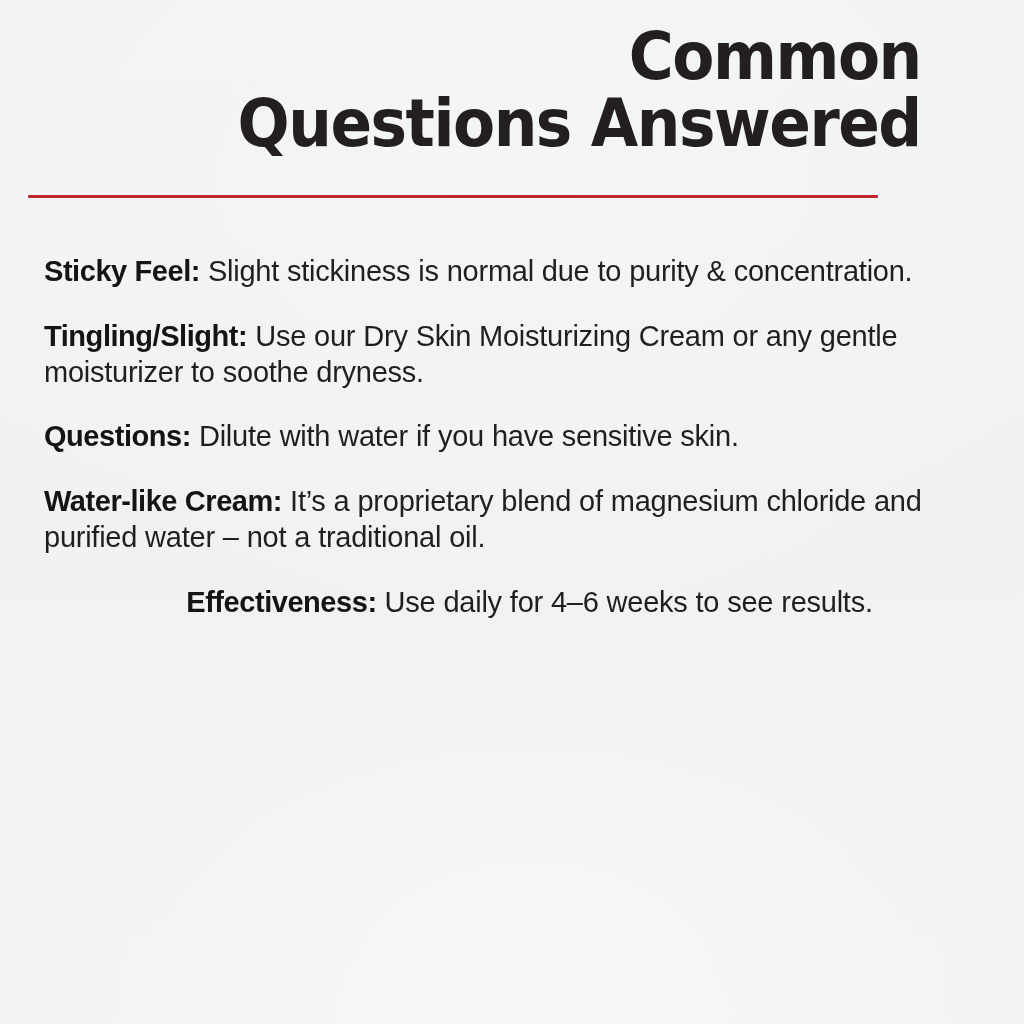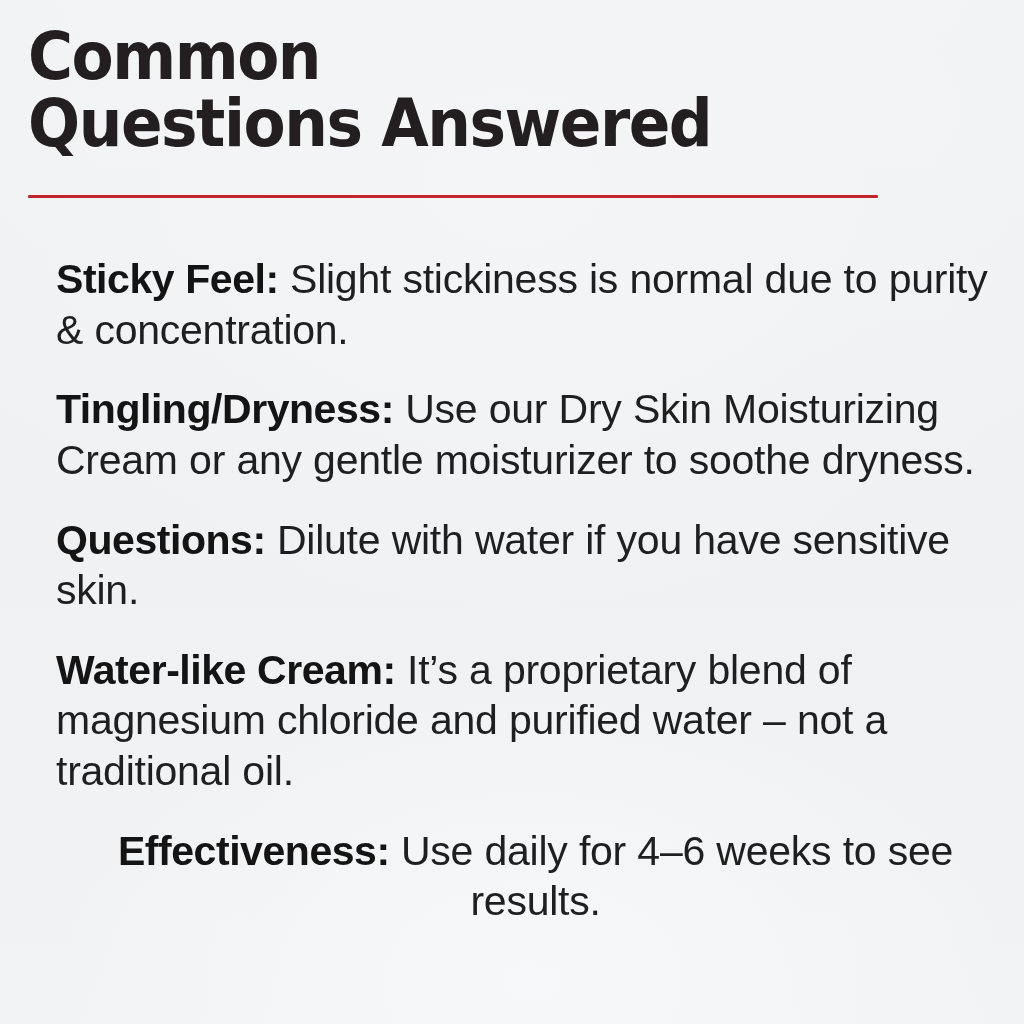--- a/index.html
+++ b/index.html
@@ -26,20 +26,21 @@
       linear-gradient(180deg, #f1f3f5 0%, #eff1f3 48%, #f2f3f5 100%);
     overflow: hidden;
   }
 
   
   #heading-block {
     position: absolute;
     left: 28px;
     top: 26px;
     width: 960px;
+    text-align: right;
   }
   .headline {
     display: block;
     font-family: "DejaVu Sans", "Liberation Sans", sans-serif;
     font-weight: 700;
     font-size: 66px;
     line-height: 0.95;
     letter-spacing: -1.6px;
     color: #231f20;
     white-space: nowrap;
@@ -63,22 +64,22 @@
   }
 
   
   #faq-list {
     position: absolute;
     left: 40px;
     top: 254px;
     width: 975px;
   }
   .faq-item {
-    margin: 0 0 29px 16px;
-    font-size: 41px;
+    margin: 0 0 29px 4px;
+    font-size: 29px;
     line-height: 1.235;
     color: #1b1b1b;
     letter-spacing: -0.25px;
     word-spacing: 0.2px;
   }
   .faq-item:last-child { margin-bottom: 0; text-align: center; }
   .faq-label {
     font-weight: 700;
     color: #141414;
     letter-spacing: -0.45px;
@@ -100,21 +101,21 @@
 
   <div id="title-rule"></div>
 
   <div id="faq-list">
 
     <p class="faq-item">
       <span class="faq-label">Sticky Feel:</span><span class="faq-answer"> Slight stickiness is normal due to purity &amp; concentration.</span>
     </p>
 
     <p class="faq-item">
-      <span class="faq-label">Tingling/Dryness:</span><span class="faq-answer"> Use our Dry Skin Moisturizing Cream or any gentle moisturizer to soothe dryness.</span>
+      <span class="faq-label">Tingling/Slight:</span><span class="faq-answer"> Use our Dry Skin Moisturizing Cream or any gentle moisturizer to soothe dryness.</span>
     </p>
 
     <p class="faq-item">
       <span class="faq-label">Questions:</span><span class="faq-answer"> Dilute with water if you have sensitive skin.</span>
     </p>
 
     <p class="faq-item">
       <span class="faq-label">Water-like Cream:</span><span class="faq-answer"> It’s a proprietary blend of magnesium chloride and purified water – not a traditional oil.</span>
     </p>
 

